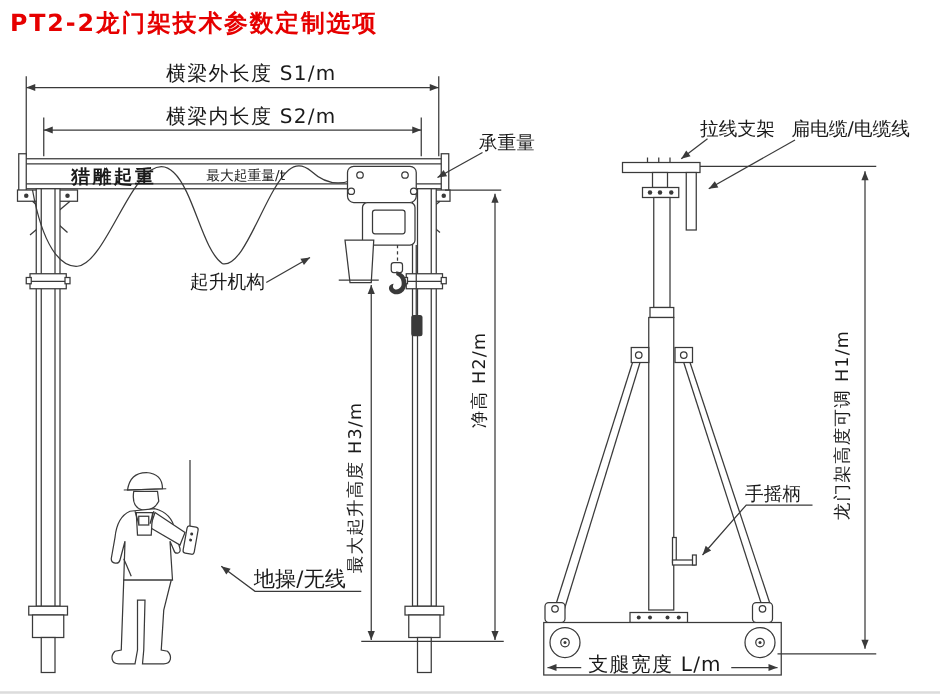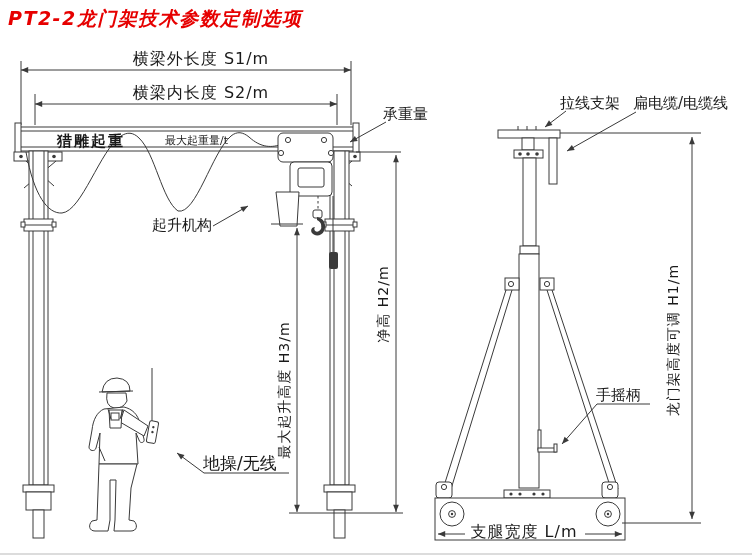--- a/index.html
+++ b/index.html
@@ -1,20 +1,20 @@
 <!DOCTYPE html>
 <html style="--title_red: #e60000; --line: #3a3a3a; --ink: #1a1a1a;"><head>
 <meta charset="utf-8">
 <style>
   :root{ --title_red:#e60000; --line:#3a3a3a; --ink:#1a1a1a; }
   html,body{margin:0;padding:0;background:#fff;}
   .stage{position:relative;width:752px;height:557px;background:#fff;overflow:hidden;
          font-family:"DejaVu Sans","Liberation Sans",sans-serif;}
   .title{position:absolute;left:8px;top:6px;font-size:19px;font-weight:bold;
-         letter-spacing:1.5px;color:var(--title_red);white-space:nowrap;font-style:italic;}
+         letter-spacing:1.5px;color:var(--title_red);white-space:nowrap;}
   .bottom-rule{position:absolute;left:0;right:0;bottom:2px;height:2px;background:#dcdcdc;}
   svg{position:absolute;left:0;top:0;}
   .ln{stroke:var(--line);stroke-width:1;fill:none;}
   .fw{stroke:var(--line);stroke-width:1;fill:#ffffff;}
   .fd{fill:var(--line);stroke:none;}
   text{fill:var(--ink);font-family:"DejaVu Sans","Liberation Sans",sans-serif;}
   .t11{font-size:11px;} .t14{font-size:14px;} .t15{font-size:15px;}
   .t16{font-size:16px;} .t17{font-size:17px;}
   .sp1{letter-spacing:1px;} .sp2{letter-spacing:2px;} .bold{font-weight:bold;}
   #arr path{fill:var(--line);}

